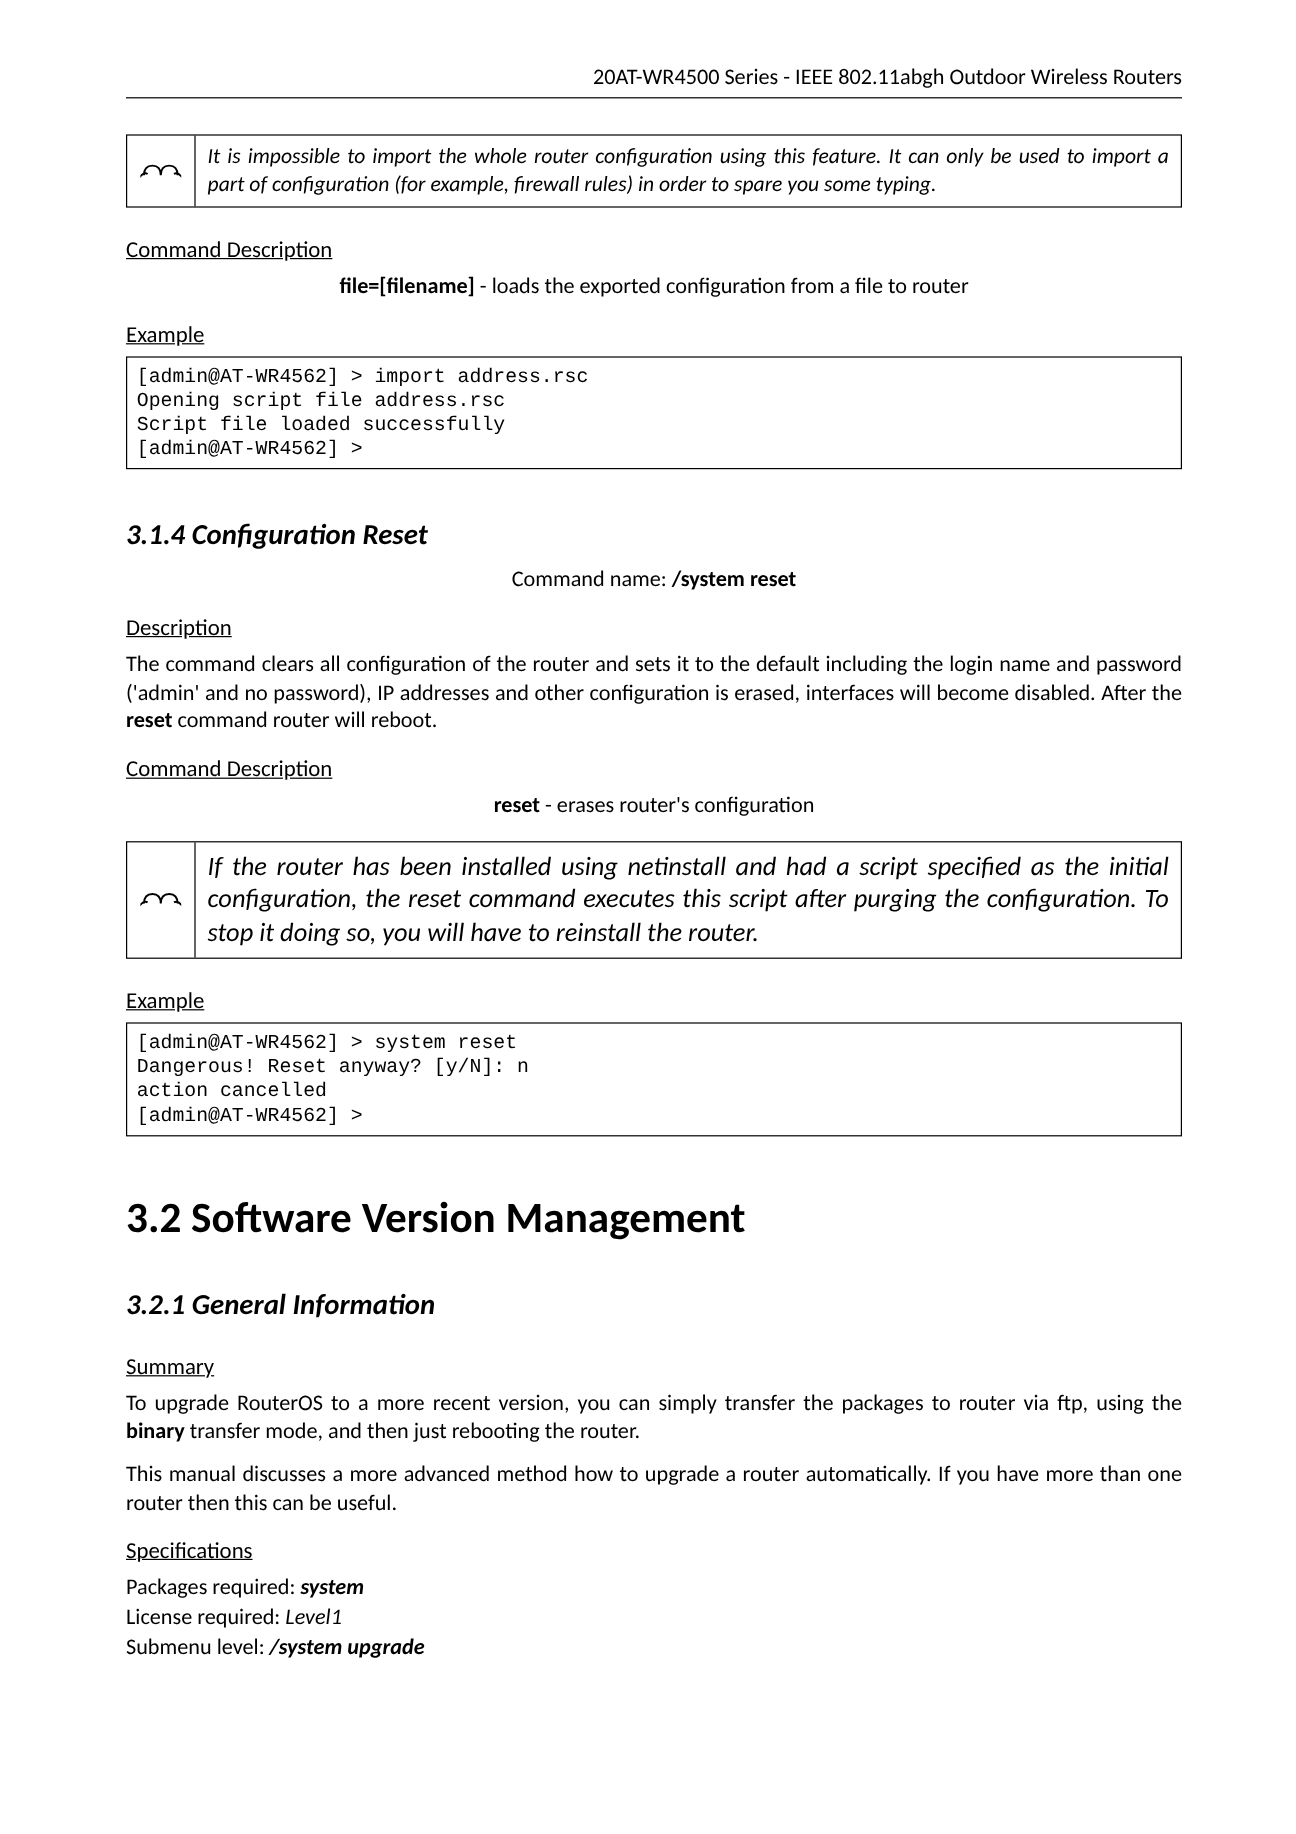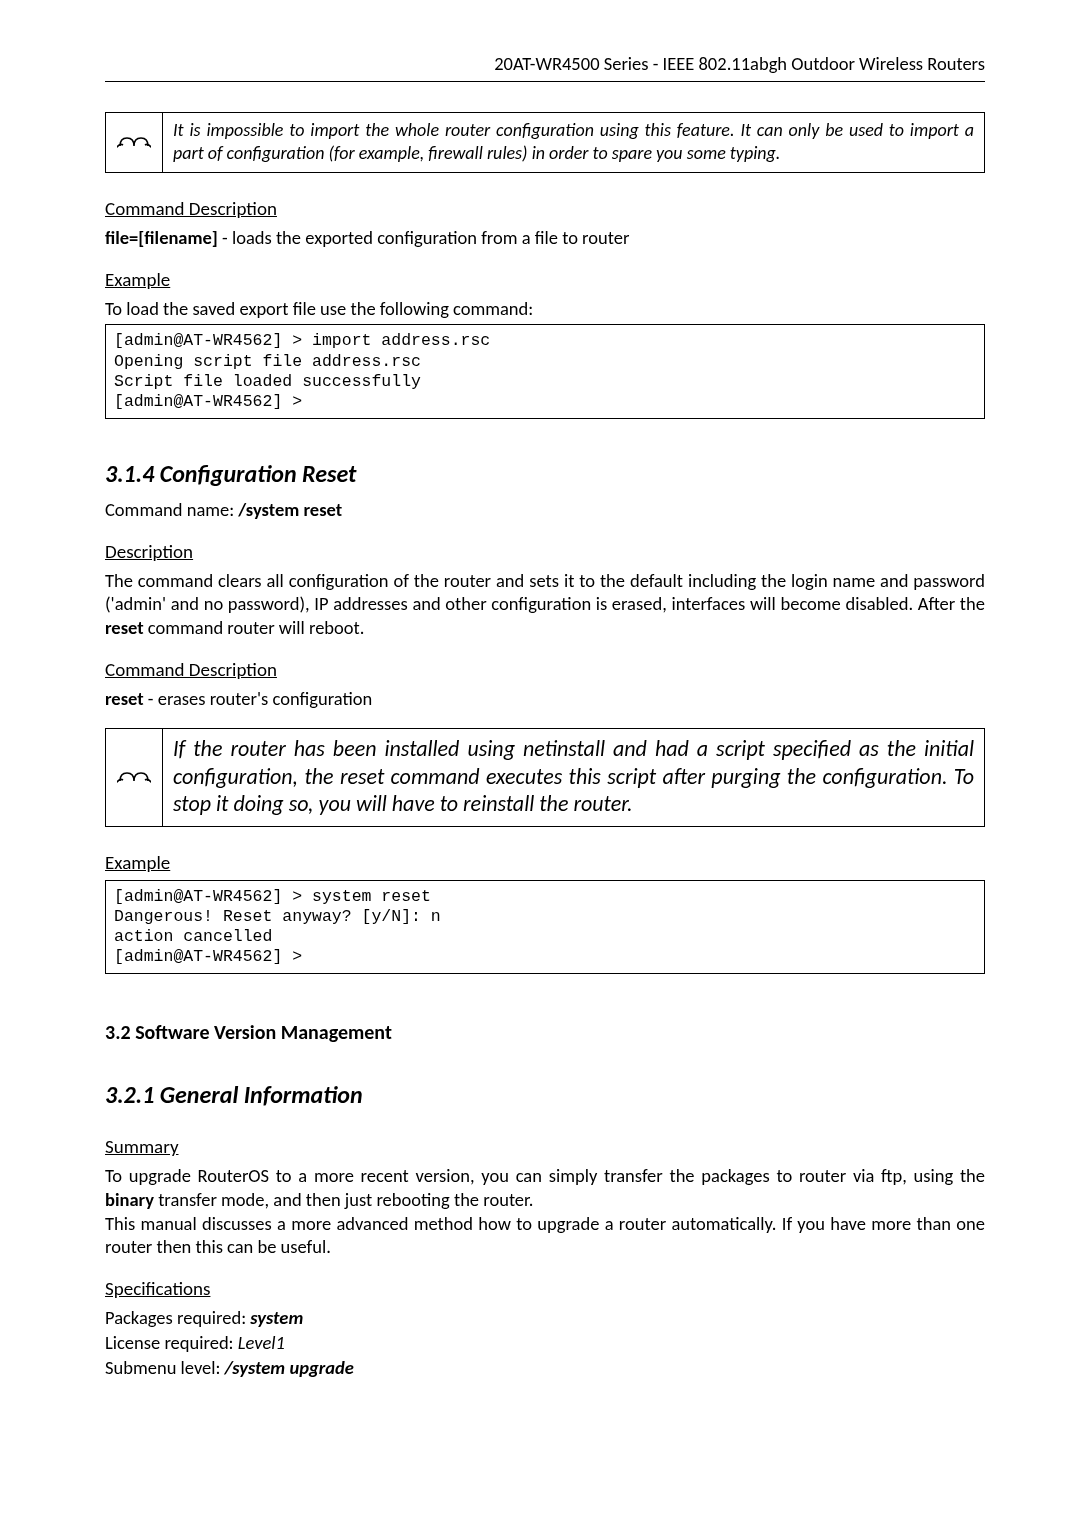--- a/index.html
+++ b/index.html
@@ -51,21 +51,21 @@
     font-style: italic;
     line-height: 1.25;
     font-size: 22px;
     text-align: justify;
   }
   .section-sub {
     font-size: 19px;
     text-decoration: underline;
     margin: 4px 0 6px 0;
   }
-  .para { margin: 0 0 18px 0; line-height: 1.28; }
+  .para { margin: 0 0 18px 0; line-height: 1.28; text-align: center; }
   .para-justify { margin: 0 0 18px 0; line-height: 1.28; text-align: justify; }
   .bold { font-weight: bold; }
   .code-box {
     border: 1px solid #000;
     font-family: "Courier New", monospace;
     font-size: 16.5px;
     padding: 6px 8px 6px 8px;
     white-space: pre;
     line-height: 1.22;
     margin: 4px 0 40px 0;
@@ -79,21 +79,21 @@
     line-height: 1.22;
     margin: 4px 0 46px 0;
   }
   .h3 {
     font-size: 24px;
     font-weight: bold;
     font-style: italic;
     margin: 0 0 10px 0;
   }
   .h2 {
-    font-size: 20px;
+    font-size: 36px;
     font-weight: bold;
     margin: 0 0 36px 0;
   }
   .spec-line { margin: 0; line-height: 1.35; }
   .italic { font-style: italic; }
   svg { display: block; }
 </style>
 </head>
 <body>
 
@@ -116,21 +116,20 @@
     </div>
     <div class="note-text-cell">It is impossible to import the whole router configuration using this feature. It can only be used to import a part of configuration (for example, firewall rules) in order to spare you some typing.</div>
   </div>
 
   <div class="section-sub">Command Description</div>
   <p class="para">
     <span class="bold">file=[filename]</span><span> - loads the exported configuration from a file to router</span>
   </p>
 
   <div class="section-sub">Example</div>
-  <p class="para" style="margin-bottom:4px;">To load the saved export file use the following command:</p>
   <div class="code-box">[admin@AT-WR4562] &gt; import address.rsc
 Opening script file address.rsc
 Script file loaded successfully
 [admin@AT-WR4562] &gt;</div>
 
   <div class="h3">3.1.4  Configuration Reset</div>
   <p class="para">
     <span>Command name: </span><span class="bold">/system reset</span>
   </p>
 
@@ -159,21 +158,21 @@
   <div class="code-box-2">[admin@AT-WR4562] &gt; system reset
 Dangerous! Reset anyway? [y/N]: n
 action cancelled
 [admin@AT-WR4562] &gt;</div>
 
   <div class="h2">3.2  Software Version Management</div>
 
   <div class="h3" style="margin-bottom:26px;">3.2.1  General Information</div>
 
   <div class="section-sub">Summary</div>
-  <p class="para" style="text-align:justify; margin-bottom:0;">
+  <p class="para" style="text-align:justify; margin-bottom:12px;">
     <span>To upgrade RouterOS to a more recent version, you can simply transfer the packages to router via ftp, using the </span><span class="bold">binary</span><span> transfer mode, and then just rebooting the router.</span>
   </p>
   <p class="para" style="text-align:justify;">This manual discusses a more advanced method how to upgrade a router automatically. If you have more than one router then this can be useful.</p>
 
   <div class="section-sub">Specifications</div>
   <p class="spec-line">
     <span>Packages required: </span><span class="bold italic">system</span>
   </p>
   <p class="spec-line">
     <span>License required: </span><span class="italic">Level1</span>

